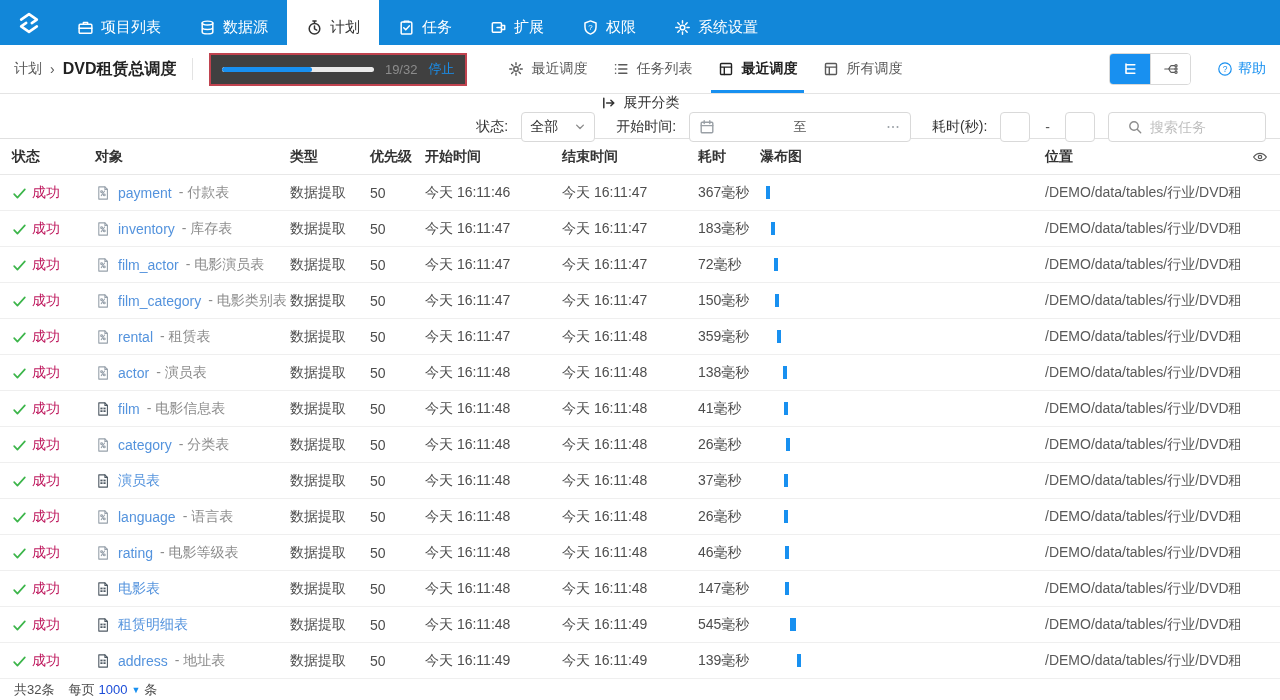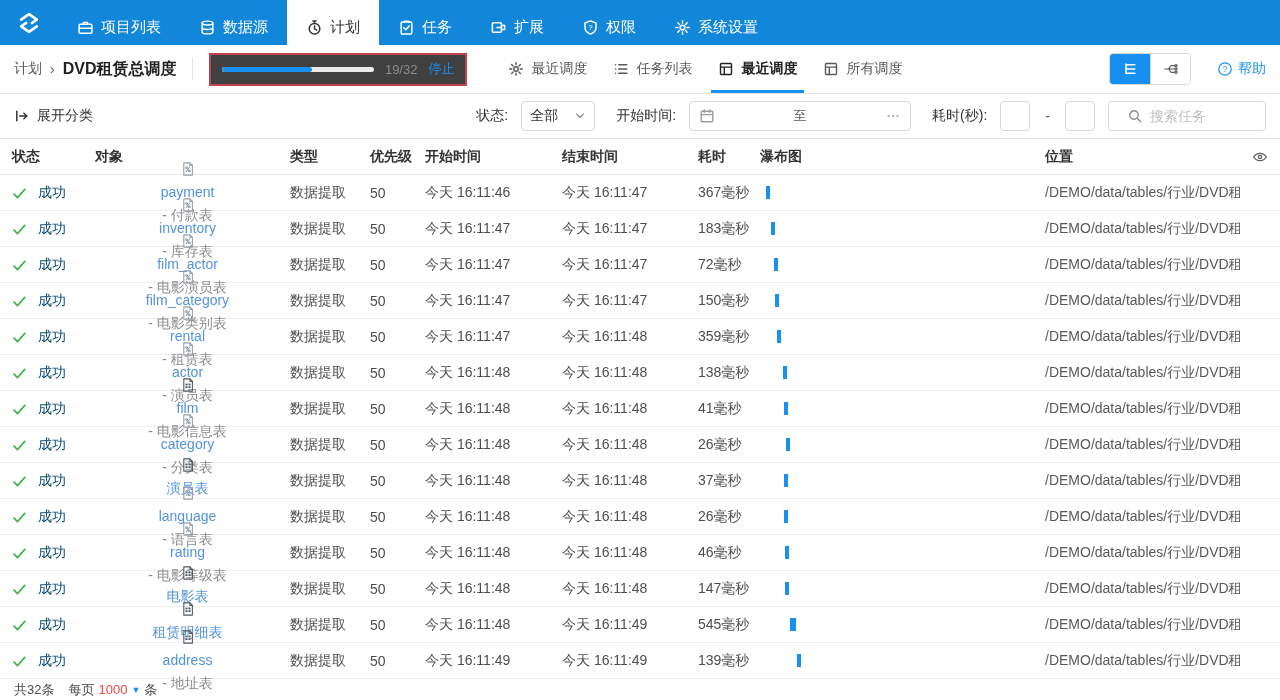--- a/index.html
+++ b/index.html
@@ -35,57 +35,57 @@
   .tab.active { color: #222; font-weight: bold; }
   .tab.active::after { content: ""; position: absolute; left: 6px; right: 6px; bottom: 0; height: 3px; background: #1890f0; }
   .toolbar-right { margin-left: auto; display: flex; align-items: center; gap: 26px; }
   .toggle-group { display: flex; border: 1px solid #d9d9d9; border-radius: 4px; overflow: hidden; }
   .toggle-btn { width: 40px; height: 30px; display: flex; align-items: center; justify-content: center; background: #fff; color: #595959; cursor: pointer; }
   .toggle-btn + .toggle-btn { border-left: 1px solid #d9d9d9; }
   .toggle-btn.active { background: #1890f0; color: #fff; }
   .help { display: flex; align-items: center; gap: 5px; color: #1890f0; font-size: 14px; cursor: pointer; }
 
   
-  .filterbar { height: 45px; display: flex; align-items: center; border-bottom: 1px solid #e0e0e0; padding: 0 14px; background: #fff; }
+  .filterbar { height: 45px; display: flex; align-items: center; border-bottom: 1px solid #e0e0e0; padding: 0 14px; background: #fff; flex-direction: column; }
   .expand { display: flex; align-items: center; gap: 7px; font-size: 14px; color: #333; cursor: pointer; }
   .filters-right { margin-left: auto; display: flex; align-items: center; gap: 13px; font-size: 14px; color: #333; }
   .flabel { white-space: nowrap; margin-left: 8px; }
   .fld { border: 1px solid #d9d9d9; border-radius: 4px; height: 30px; display: flex; align-items: center; background: #fff; color: #595959; }
   .select-box { width: 74px; padding: 0 8px; justify-content: space-between; cursor: pointer; color: #333; }
   .select-box .icon { font-size: 12px; color: #8c8c8c; }
   .date-box { width: 222px; padding: 0 9px; cursor: pointer; color: #9aa0a6; }
   .date-to { flex: 1; text-align: center; color: #595959; font-size: 13px; }
   .mini-input { width: 30px; height: 30px; border: 1px solid #d9d9d9; border-radius: 4px; text-align: center; font-family: inherit; font-size: 13px; outline: none; }
   .range-dash { color: #595959; padding: 0 2px; }
   .search-box { width: 158px; padding: 0 18px; gap: 7px; }
   .search-box .icon { color: #8c8c8c; }
   .search-box input { border: none; outline: none; flex: 1; min-width: 0; font-size: 14px; font-family: inherit; background: transparent; }
   .search-box input::placeholder { color: #bfbfbf; }
 
   
   .grid-cols { display: grid; grid-template-columns: 83px 195px 80px 55px 137px 136px 62px 285px 1fr 40px; align-items: center; padding-left: 12px; }
   .thead { height: 36px; font-weight: bold; font-size: 14px; color: #333; border-bottom: 1px solid #e8e8e8; }
   .th-eye { display: flex; justify-content: center; color: #595959; cursor: pointer; }
   .trow { height: 36px; font-size: 14px; color: #4d4d4d; border-bottom: 1px solid #efefef; }
-  .c-status { display: flex; align-items: center; gap: 11px; color: #0c4a6e; }
+  .c-status { display: flex; align-items: center; gap: 5px; color: #be185d; }
   .check { color: #3cb54a; font-size: 15px; }
-  .c-object { display: flex; align-items: center; gap: 7px; overflow: hidden; white-space: nowrap; padding-right: 10px; flex-direction: column; }
+  .c-object { display: flex; align-items: center; gap: 7px; overflow: hidden; white-space: nowrap; padding-right: 10px; }
   .obj-icon.light { color: #97a1ab; }
   .obj-icon.dark { color: #4f5a64; }
   .obj-link { color: #5493dd; text-decoration: none; cursor: pointer; }
   .obj-desc { color: #8c8c8c; }
   .c-type, .c-priority, .c-start, .c-end, .c-duration { color: #4d4d4d; white-space: nowrap; }
   .c-waterfall { position: relative; height: 36px; }
   .wbar { position: absolute; top: 11px; height: 13px; width: 4px; background: #1890f0; }
   .c-location { overflow: hidden; white-space: nowrap; color: #595959; }
 
   
   .footerbar { height: 21px; display: flex; align-items: center; padding: 0 14px; font-size: 13px; color: #4d4d4d; gap: 14px; }
   .pp { display: flex; align-items: center; gap: 4px; cursor: pointer; }
-  .pp-link { color: #ef4444; }
+  .pp-link { color: #1d4ed8; }
   .pp-caret { color: #1890f0; font-size: 9px; }
 </style>
 </head>
 <body>
 
 <div class="navbar">
   <div class="logo">
     <svg viewBox="0 0 40 40" width="30" height="30" fill="none" stroke="#fff" stroke-width="3.4" stroke-linecap="round" stroke-linejoin="round">
       <path d="M9.5 15.5L20 8.2l10.5 7.3-6.8 4.7"></path>
       <path d="M30.5 24.5L20 31.8 9.5 24.5l6.8-4.7"></path>

